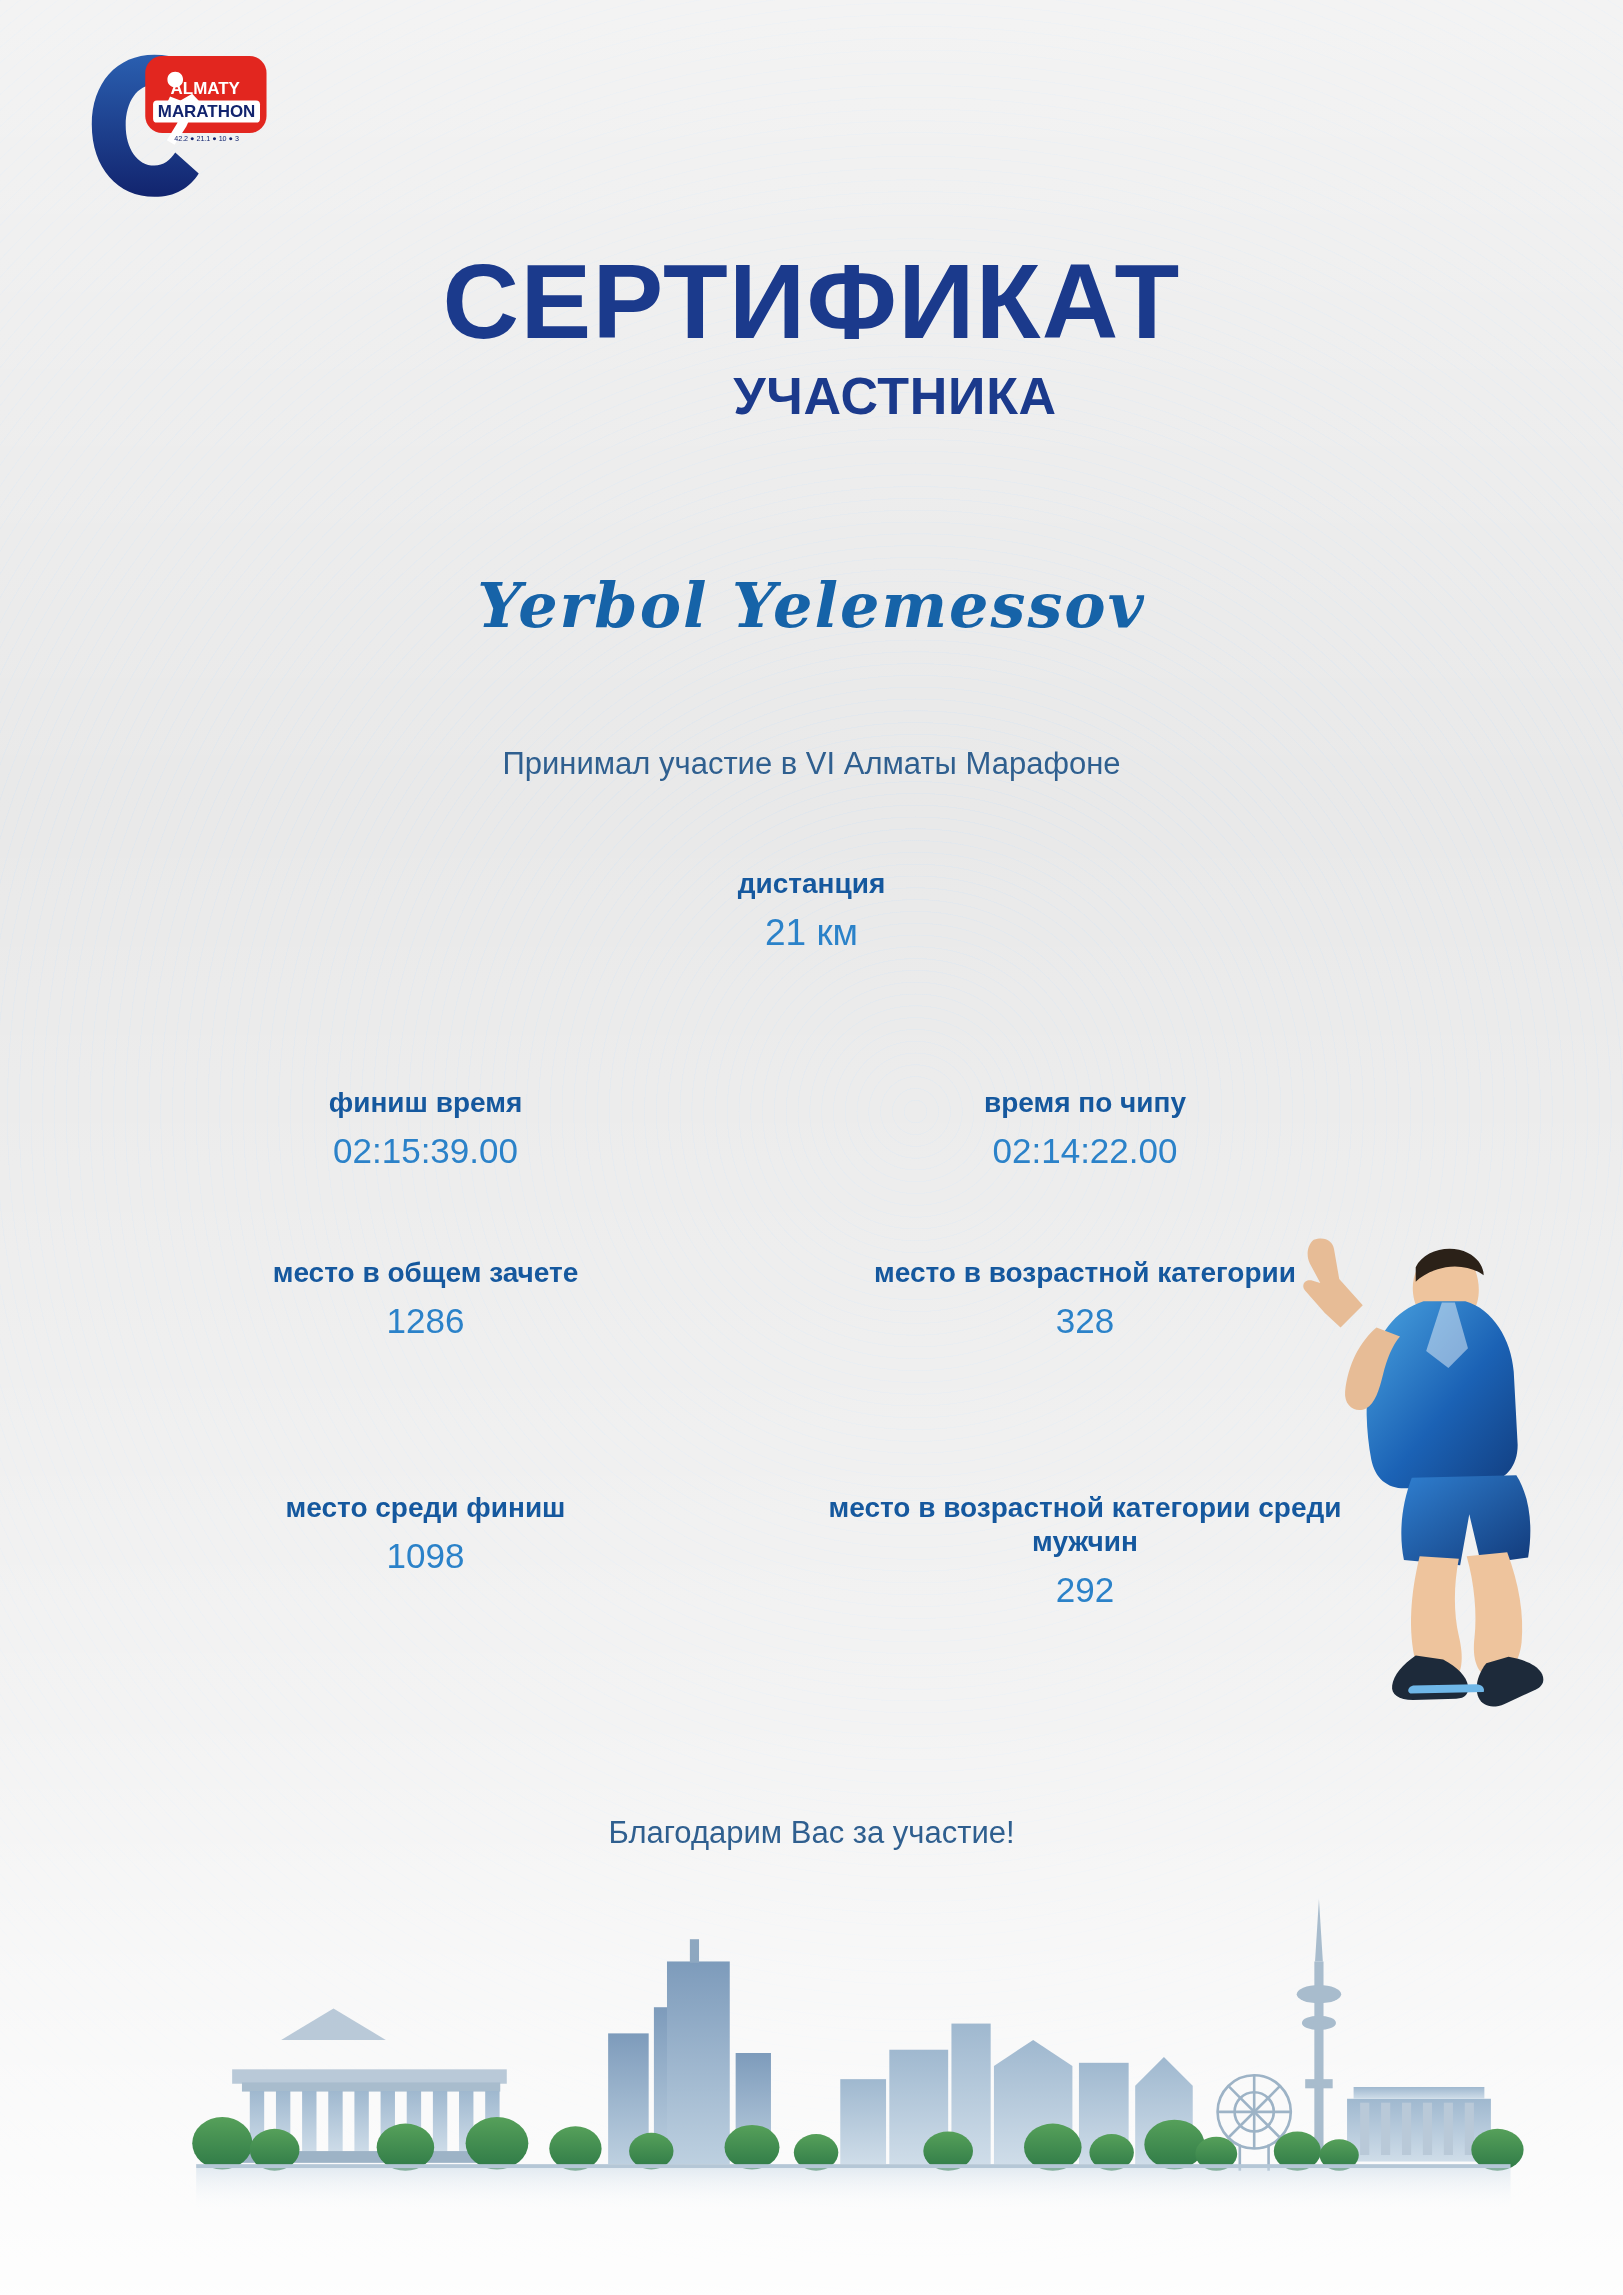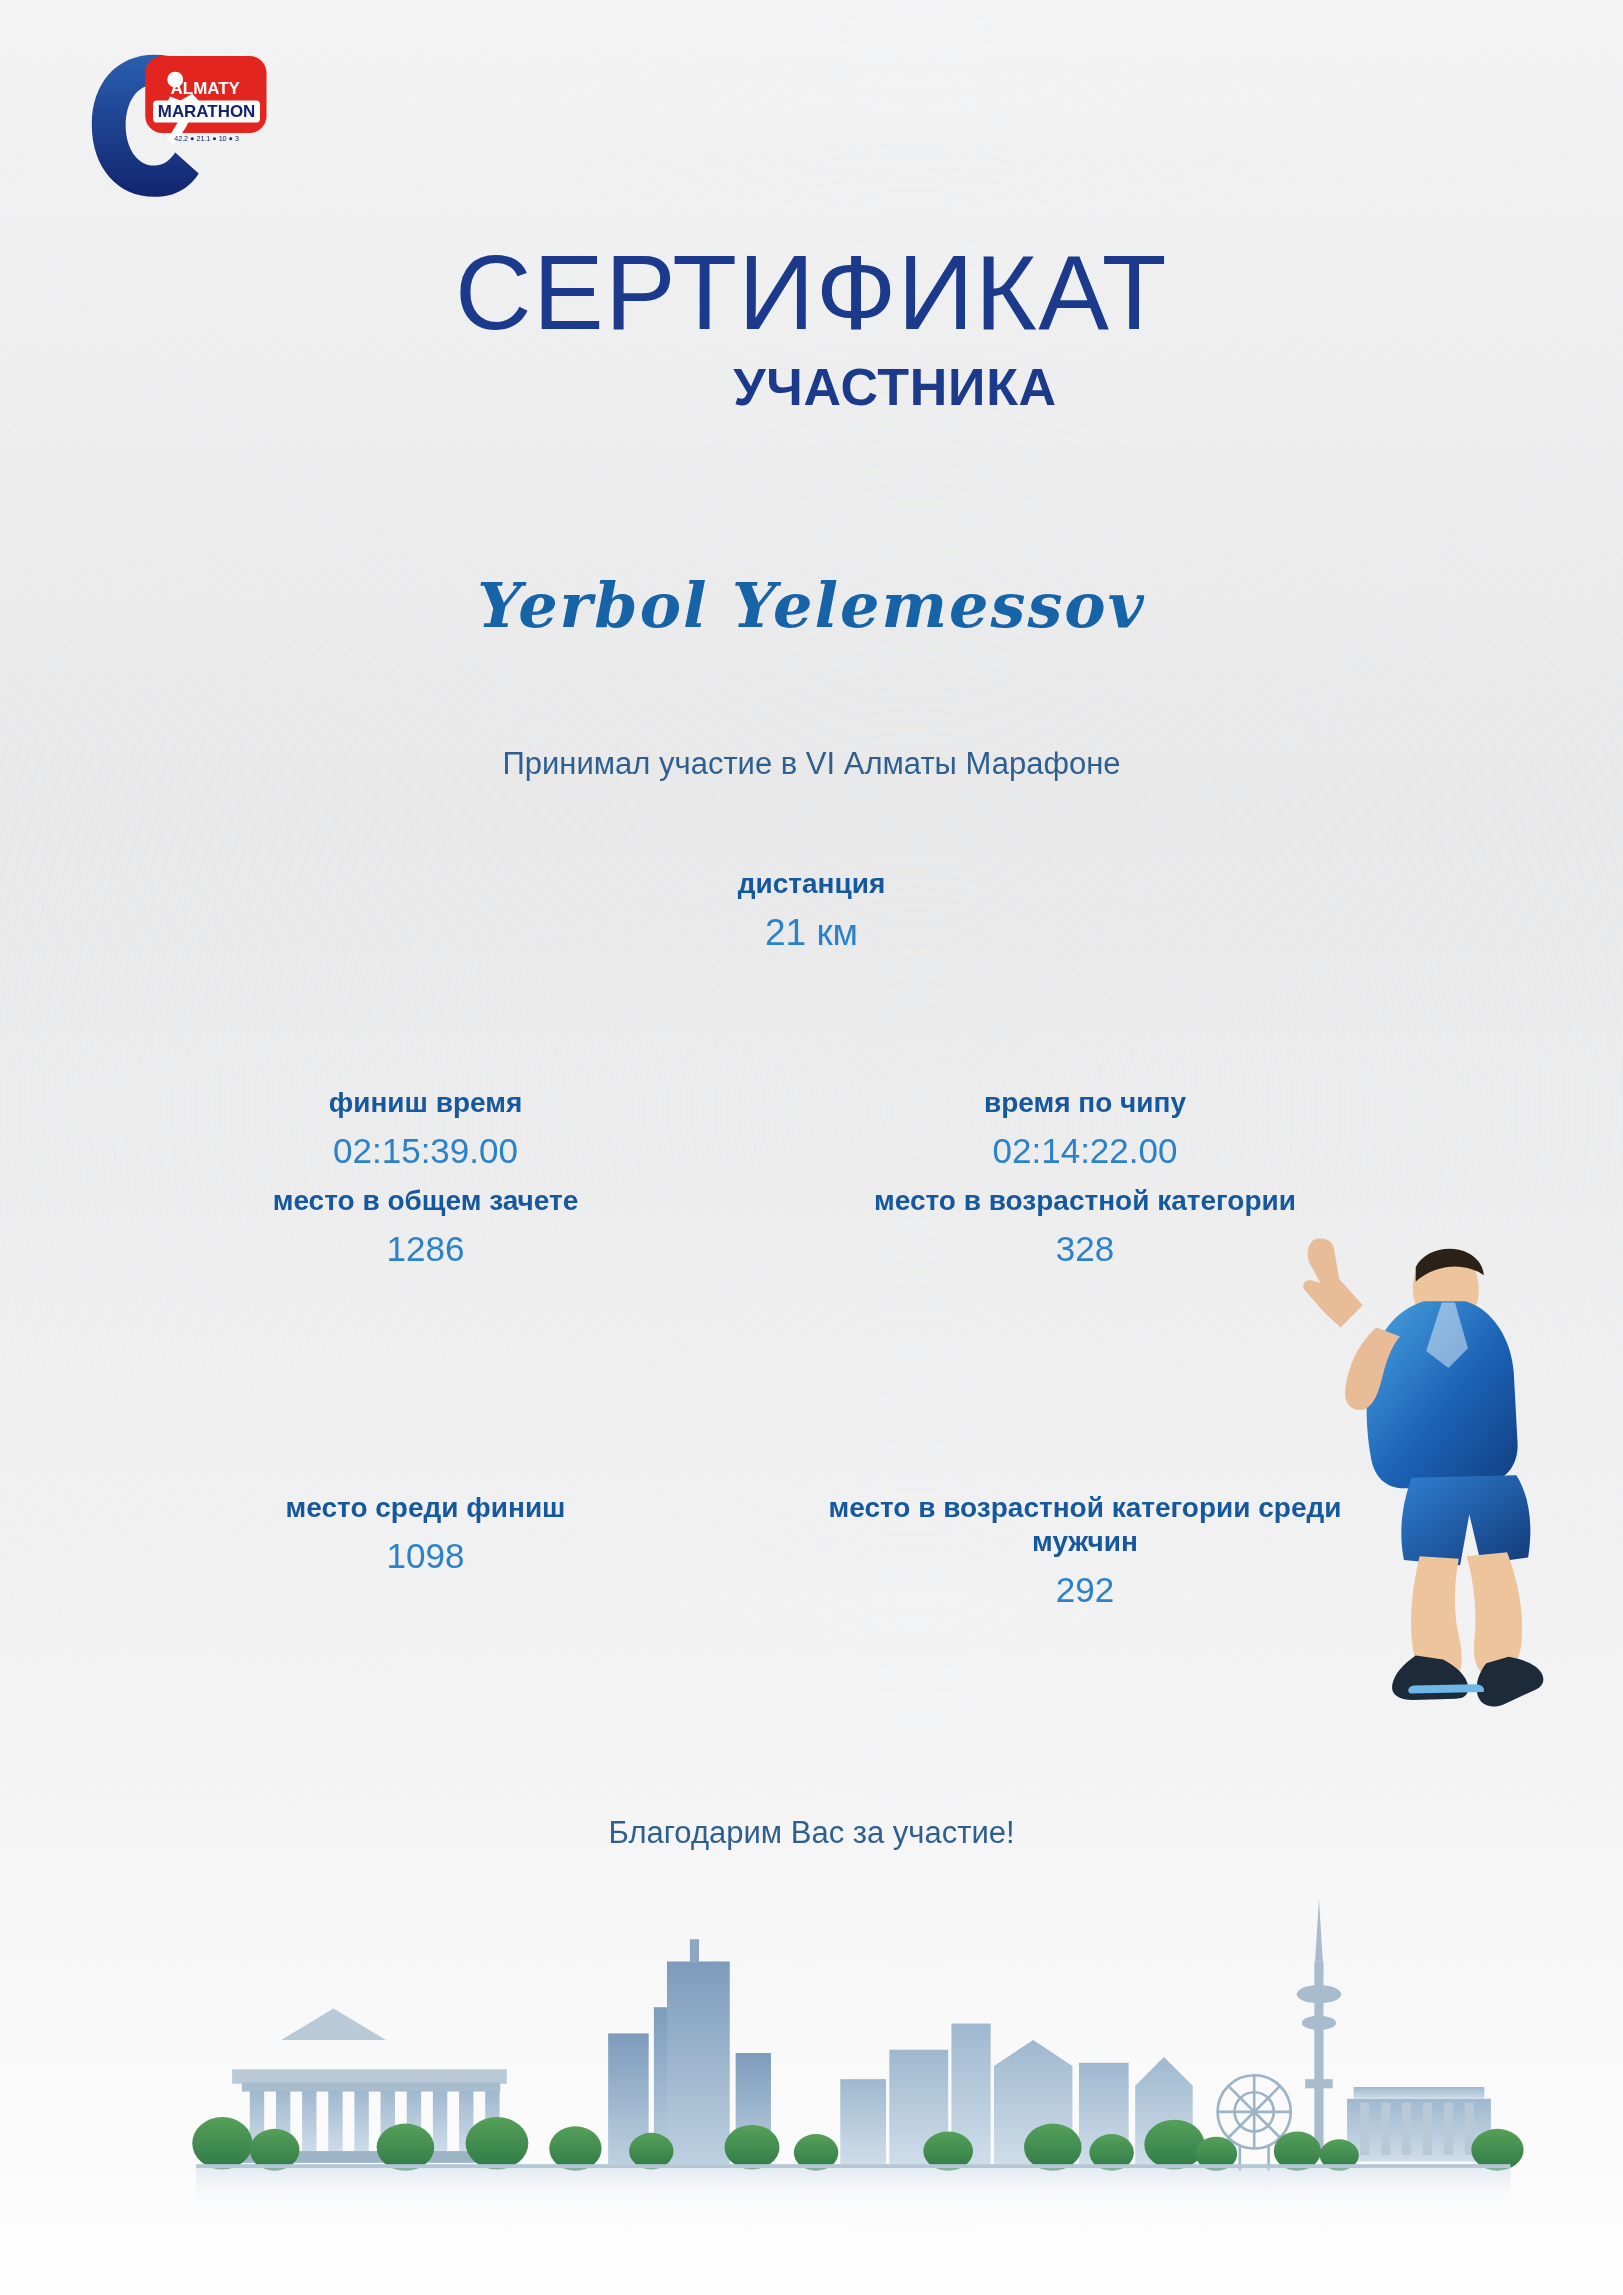--- a/index.html
+++ b/index.html
@@ -54,25 +54,25 @@
   
   .title-block {
     position: absolute;
     left: 0;
     right: 0;
     top: 232px;
     text-align: center;
   }
   .title-main {
     font-size: 106px;
-    font-weight: normal;
+    font-weight: bold;
     letter-spacing: 1.3px;
     color: #1b3a8c;
     line-height: 1;
-    margin: 7px;
+    margin: 16px;
     text-align: center;
   }
   .title-sub {
     margin-top: 15.7px;
     font-size: 52px;
     font-weight: bold;
     letter-spacing: 0.7px;
     color: #1b3a8c;
     line-height: 1;
     padding-right: 42px;
@@ -128,21 +128,21 @@
     left: 0; right: 0;
     top: 867px;
     text-align: center;
   }
   .distance .value { font-size: 37px; }
 
   .col-left  { left: 190px;  width: 471px; }
   .col-right { left: 804px; width: 562px; }
 
   .row-time   { top: 1056px; margin-top: 30px; }
-  .row-place1 { top: 1184px; }
+  .row-place1 { top: 1256px; }
   .row-place2 { top: 1491px; }
 
   .thanks {
     position: absolute;
     left: 0; right: 0;
     top: 1815px;
     text-align: center;
     font-size: 31px;
     color: #2f5f8f;
   }

